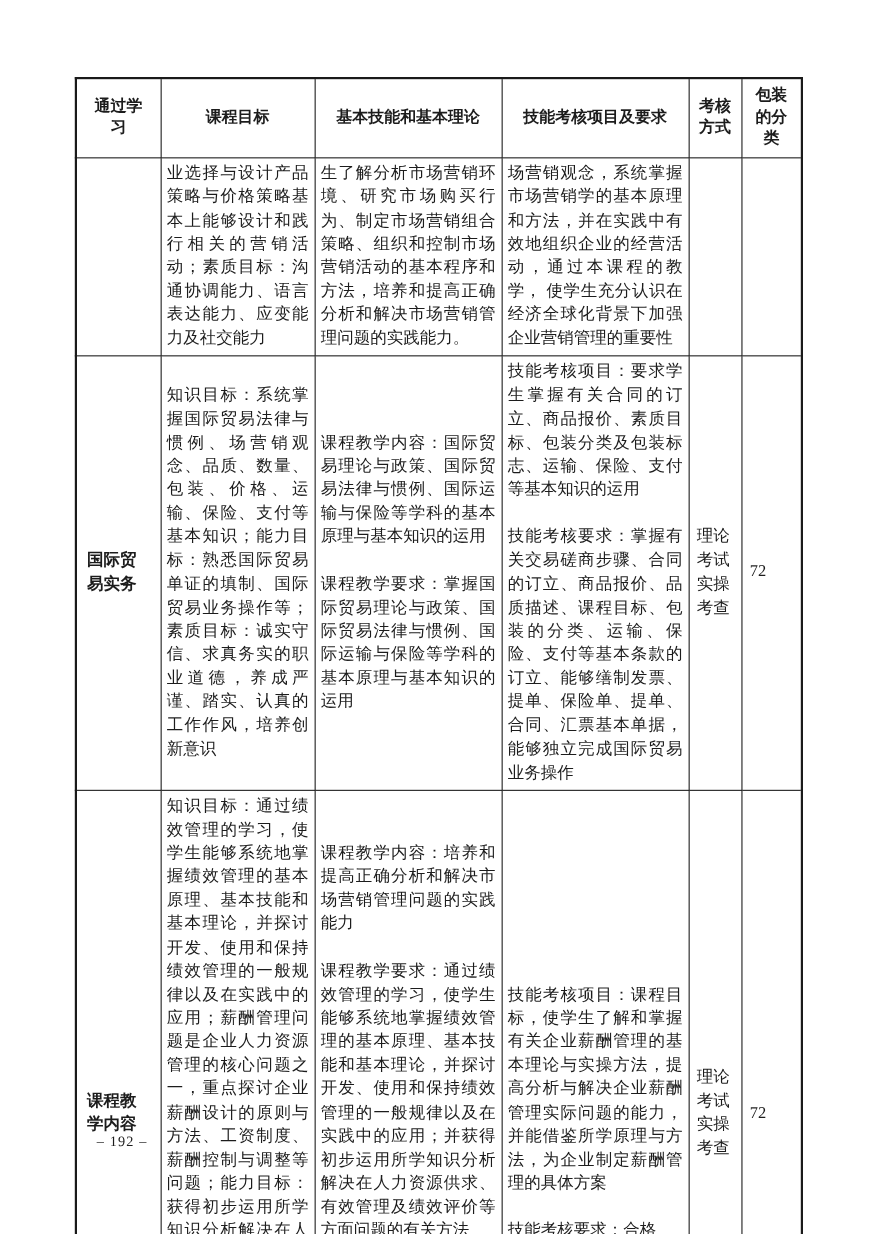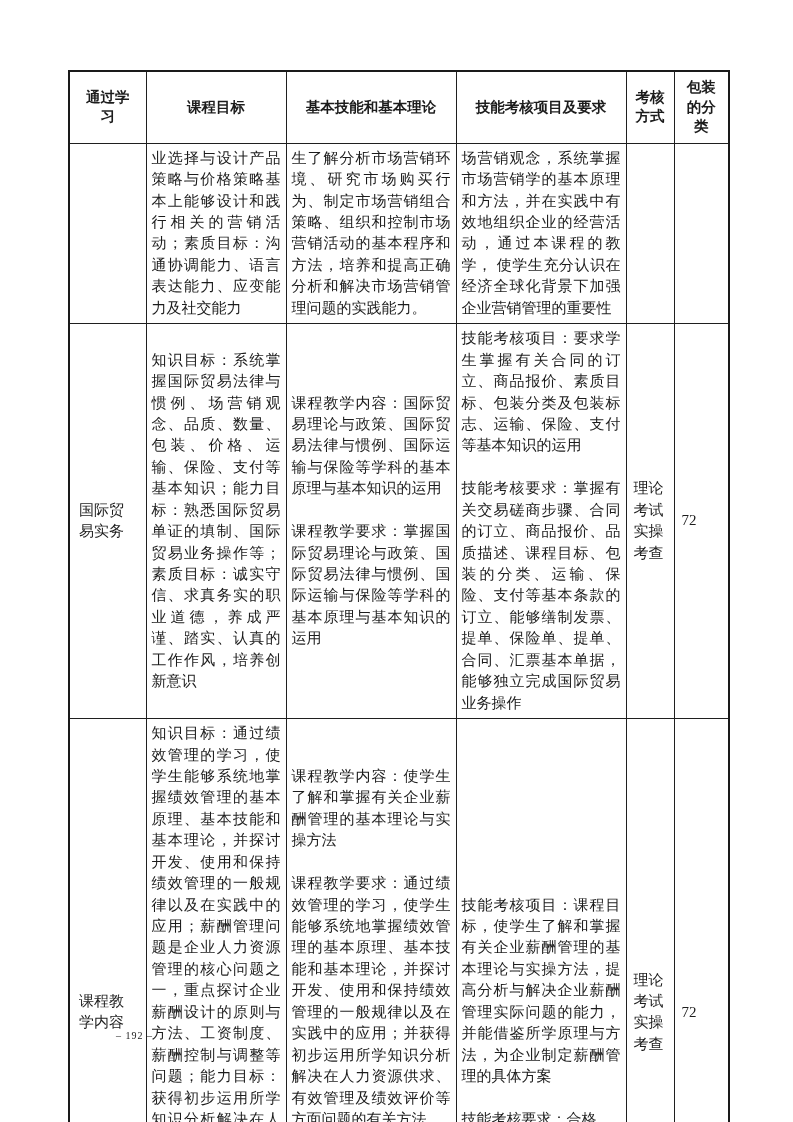--- a/index.html
+++ b/index.html
@@ -40,30 +40,30 @@
     height: 43px;
     box-sizing: border-box;
   }
   .course-table td {
     font-size: 15px;
     line-height: 1.43;
     padding: 4px 5px;
     text-align: justify;
   }
   .course-table tr.row-top td { vertical-align: top; }
-  td.cell-course { text-align: left; padding: 0 9px; }
+  td.cell-course { text-align: left; padding: 0 9px; font-weight: bold; }
   td.cell-center { text-align: left; padding: 0 7px; }
   .para { margin: 0; white-space: pre-line; }
   .para + .para { margin-top: 1.43em; }
   tr.r1 { height: 144px; }
   tr.r2 { height: 270px; }
   tr.r3 { height: 453px; }
   .page-footer {
     position: absolute; left: 88px; top: 1030px;
-    font-size: 10px; letter-spacing: 1px; margin-left: 28px;
+    font-size: 13px; letter-spacing: 1px;
   }
 </style>
 </head>
 <body>
 
 <div class="doc">
 
   <table class="course-table">
     <colgroup>
       <col style="width:77px">
@@ -115,21 +115,21 @@
         <td class="cell-center">理论考试实操考查</td>
         <td class="cell-center">72</td>
       </tr>
 
       <tr class="r3">
         <td class="cell-course">课程教学内容</td>
         <td>
           <p class="para">知识目标：通过绩效管理的学习，使学生能够系统地掌握绩效管理的基本原理、基本技能和基本理论，并探讨开发、使用和保持绩效管理的一般规律以及在实践中的应用；薪酬管理问题是企业人力资源管理的核心问题之一，重点探讨企业薪酬设计的原则与方法、工资制度、薪酬控制与调整等问题；能力目标：获得初步运用所学知识分析解决在人力资源供求、有效管理及绩效评价等方面问题的有关方法；素质目标：培养学生运用薪酬设计提高激励员工，实现组织目标的能力</p>
         </td>
         <td>
-          <p class="para">课程教学内容：使学生了解和掌握有关企业薪酬管理的基本理论与实操方法</p>
+          <p class="para">课程教学内容：培养和提高正确分析和解决市场营销管理问题的实践能力</p>
           <p class="para">课程教学要求：通过绩效管理的学习，使学生能够系统地掌握绩效管理的基本原理、基本技能和基本理论，并探讨开发、使用和保持绩效管理的一般规律以及在实践中的应用；并获得初步运用所学知识分析解决在人力资源供求、有效管理及绩效评价等方面问题的有关方法
 薪酬管理问题是企业人力资源管理的核心问题之一，重点探讨企业薪酬设计的原则与方法、工资制度、薪酬控制与调整等问题</p>
         </td>
         <td>
           <p class="para">技能考核项目：课程目标，使学生了解和掌握有关企业薪酬管理的基本理论与实操方法，提高分析与解决企业薪酬管理实际问题的能力，并能借鉴所学原理与方法，为企业制定薪酬管理的具体方案</p>
           <p class="para">技能考核要求：合格</p>
         </td>
         <td class="cell-center">理论考试实操考查</td>
         <td class="cell-center">72</td>
       </tr>

